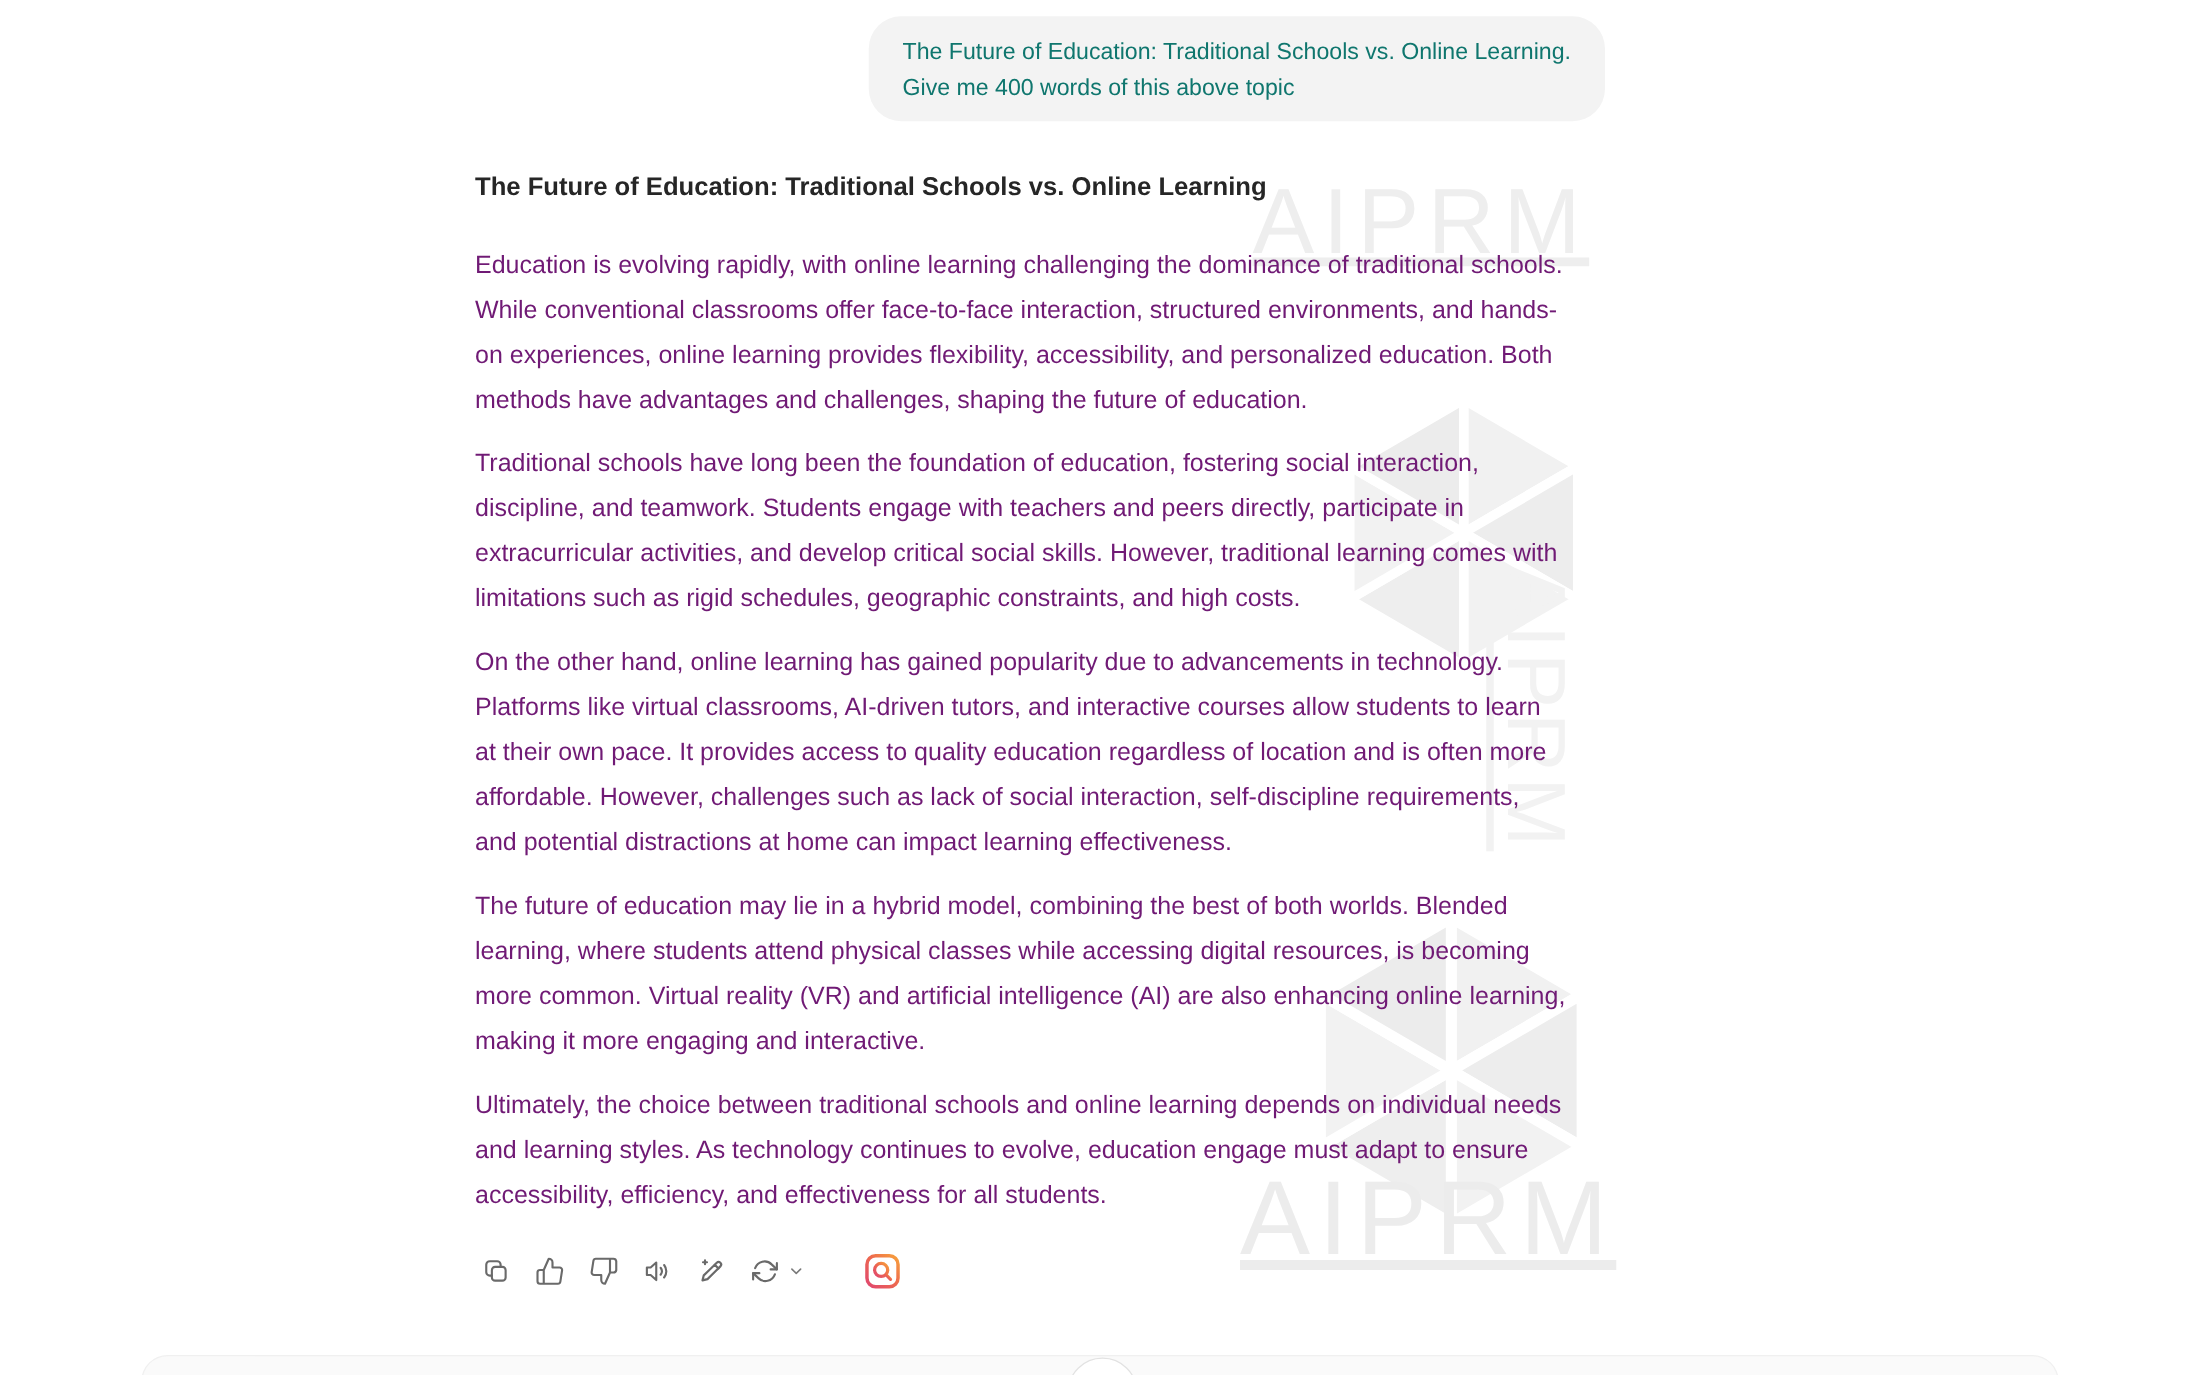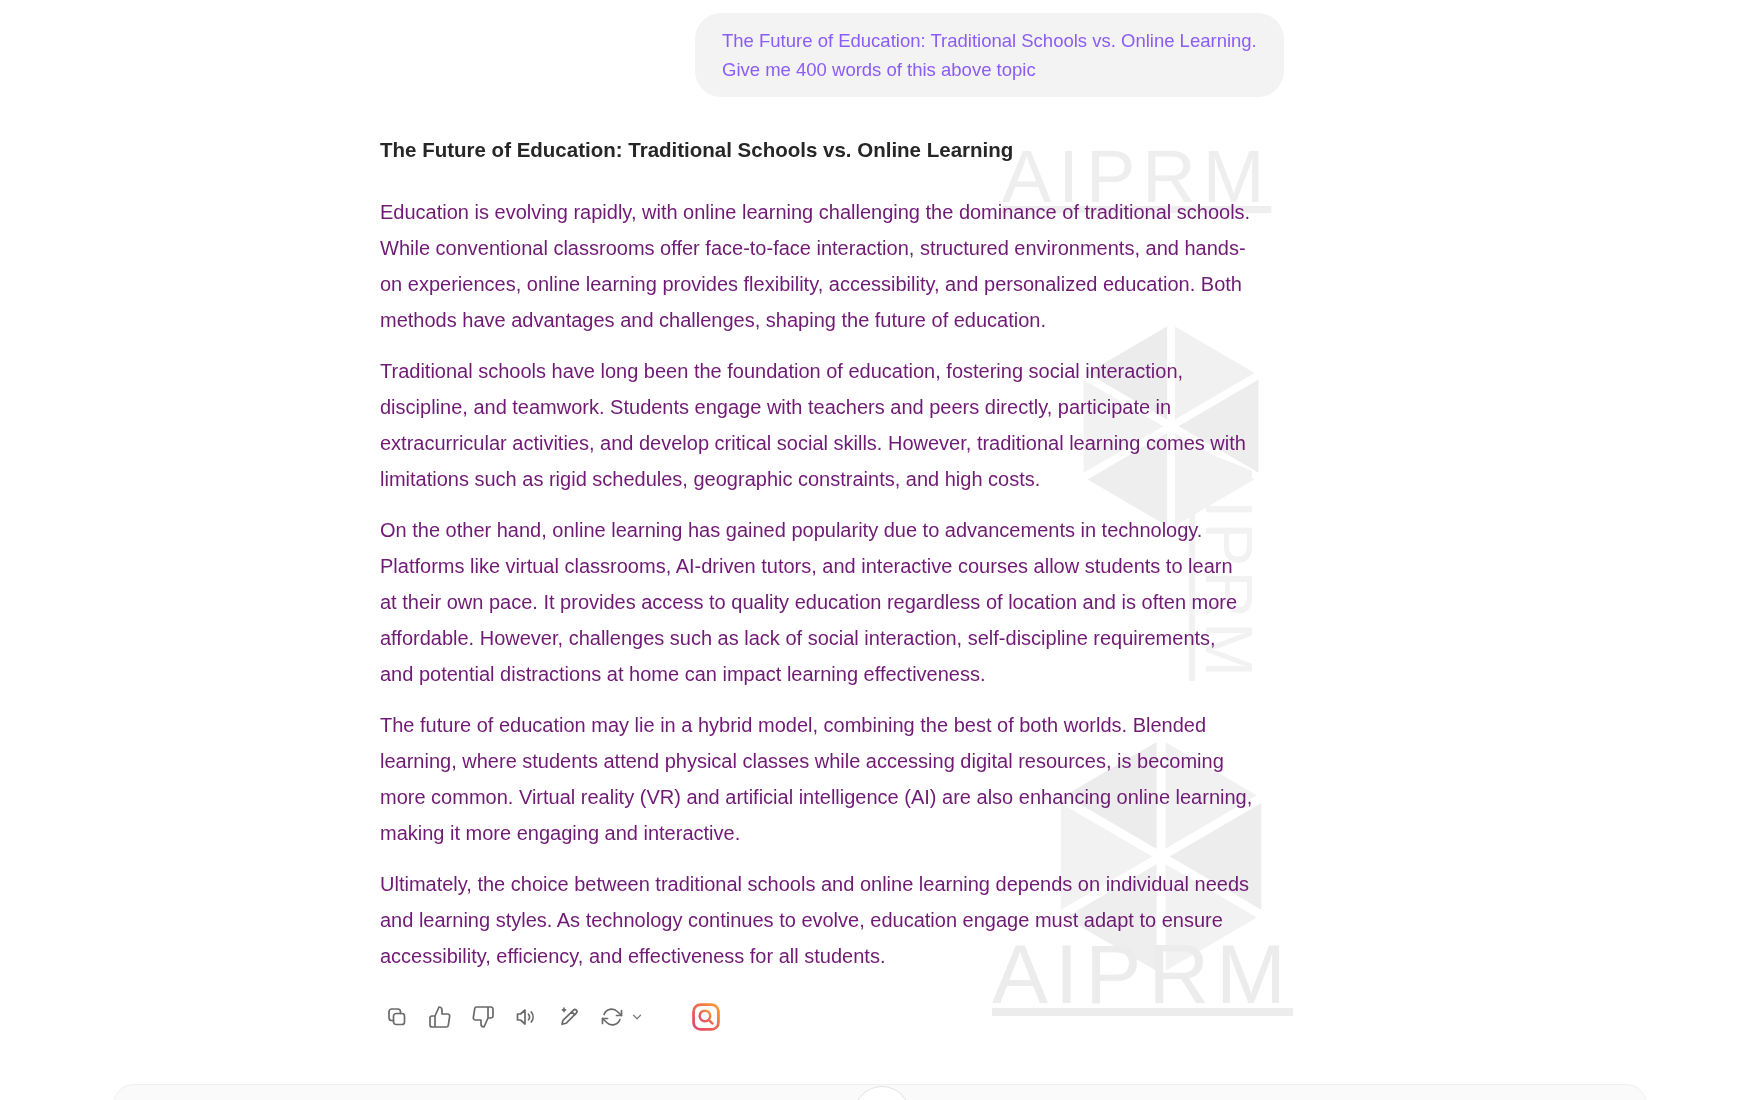--- a/index.html
+++ b/index.html
@@ -12,21 +12,21 @@
   .wm-top{left:1002px;top:140px;font-size:74px;}
   .wm-mid{left:1196px;top:452px;font-size:66px;writing-mode:vertical-rl;color:#f2f2f2;letter-spacing:4px;}
   .wm-bottom{left:992px;top:932px;font-size:84px;color:#ececec;}
   .wm-logo1{left:1076px;top:316px;width:190px;}
   .wm-logo2{left:1052px;top:730px;width:218px;}
 
   
   .user-row{position:absolute;left:695px;top:13px;z-index:2;}
   .user-bubble{
     background:#f3f3f3;border-radius:26px;padding:13px 27px;
-    color:#8b5cf6;font-size:18.5px;line-height:29px;max-width:610px;
+    color:#0f766e;font-size:18.5px;line-height:29px;max-width:610px;
   }
 
   
   .assistant{position:absolute;left:338px;top:136px;width:874px;z-index:2;color:#343434;margin-left:42px;}
   .assistant h2{
     margin:0 0 30px 0;font-size:20.5px;line-height:28px;font-weight:700;color:#262626;
   }
   .assistant p{
     margin:0 0 15px 0;font-size:20px;line-height:36px;font-weight:400;color:#701a75;
   }

